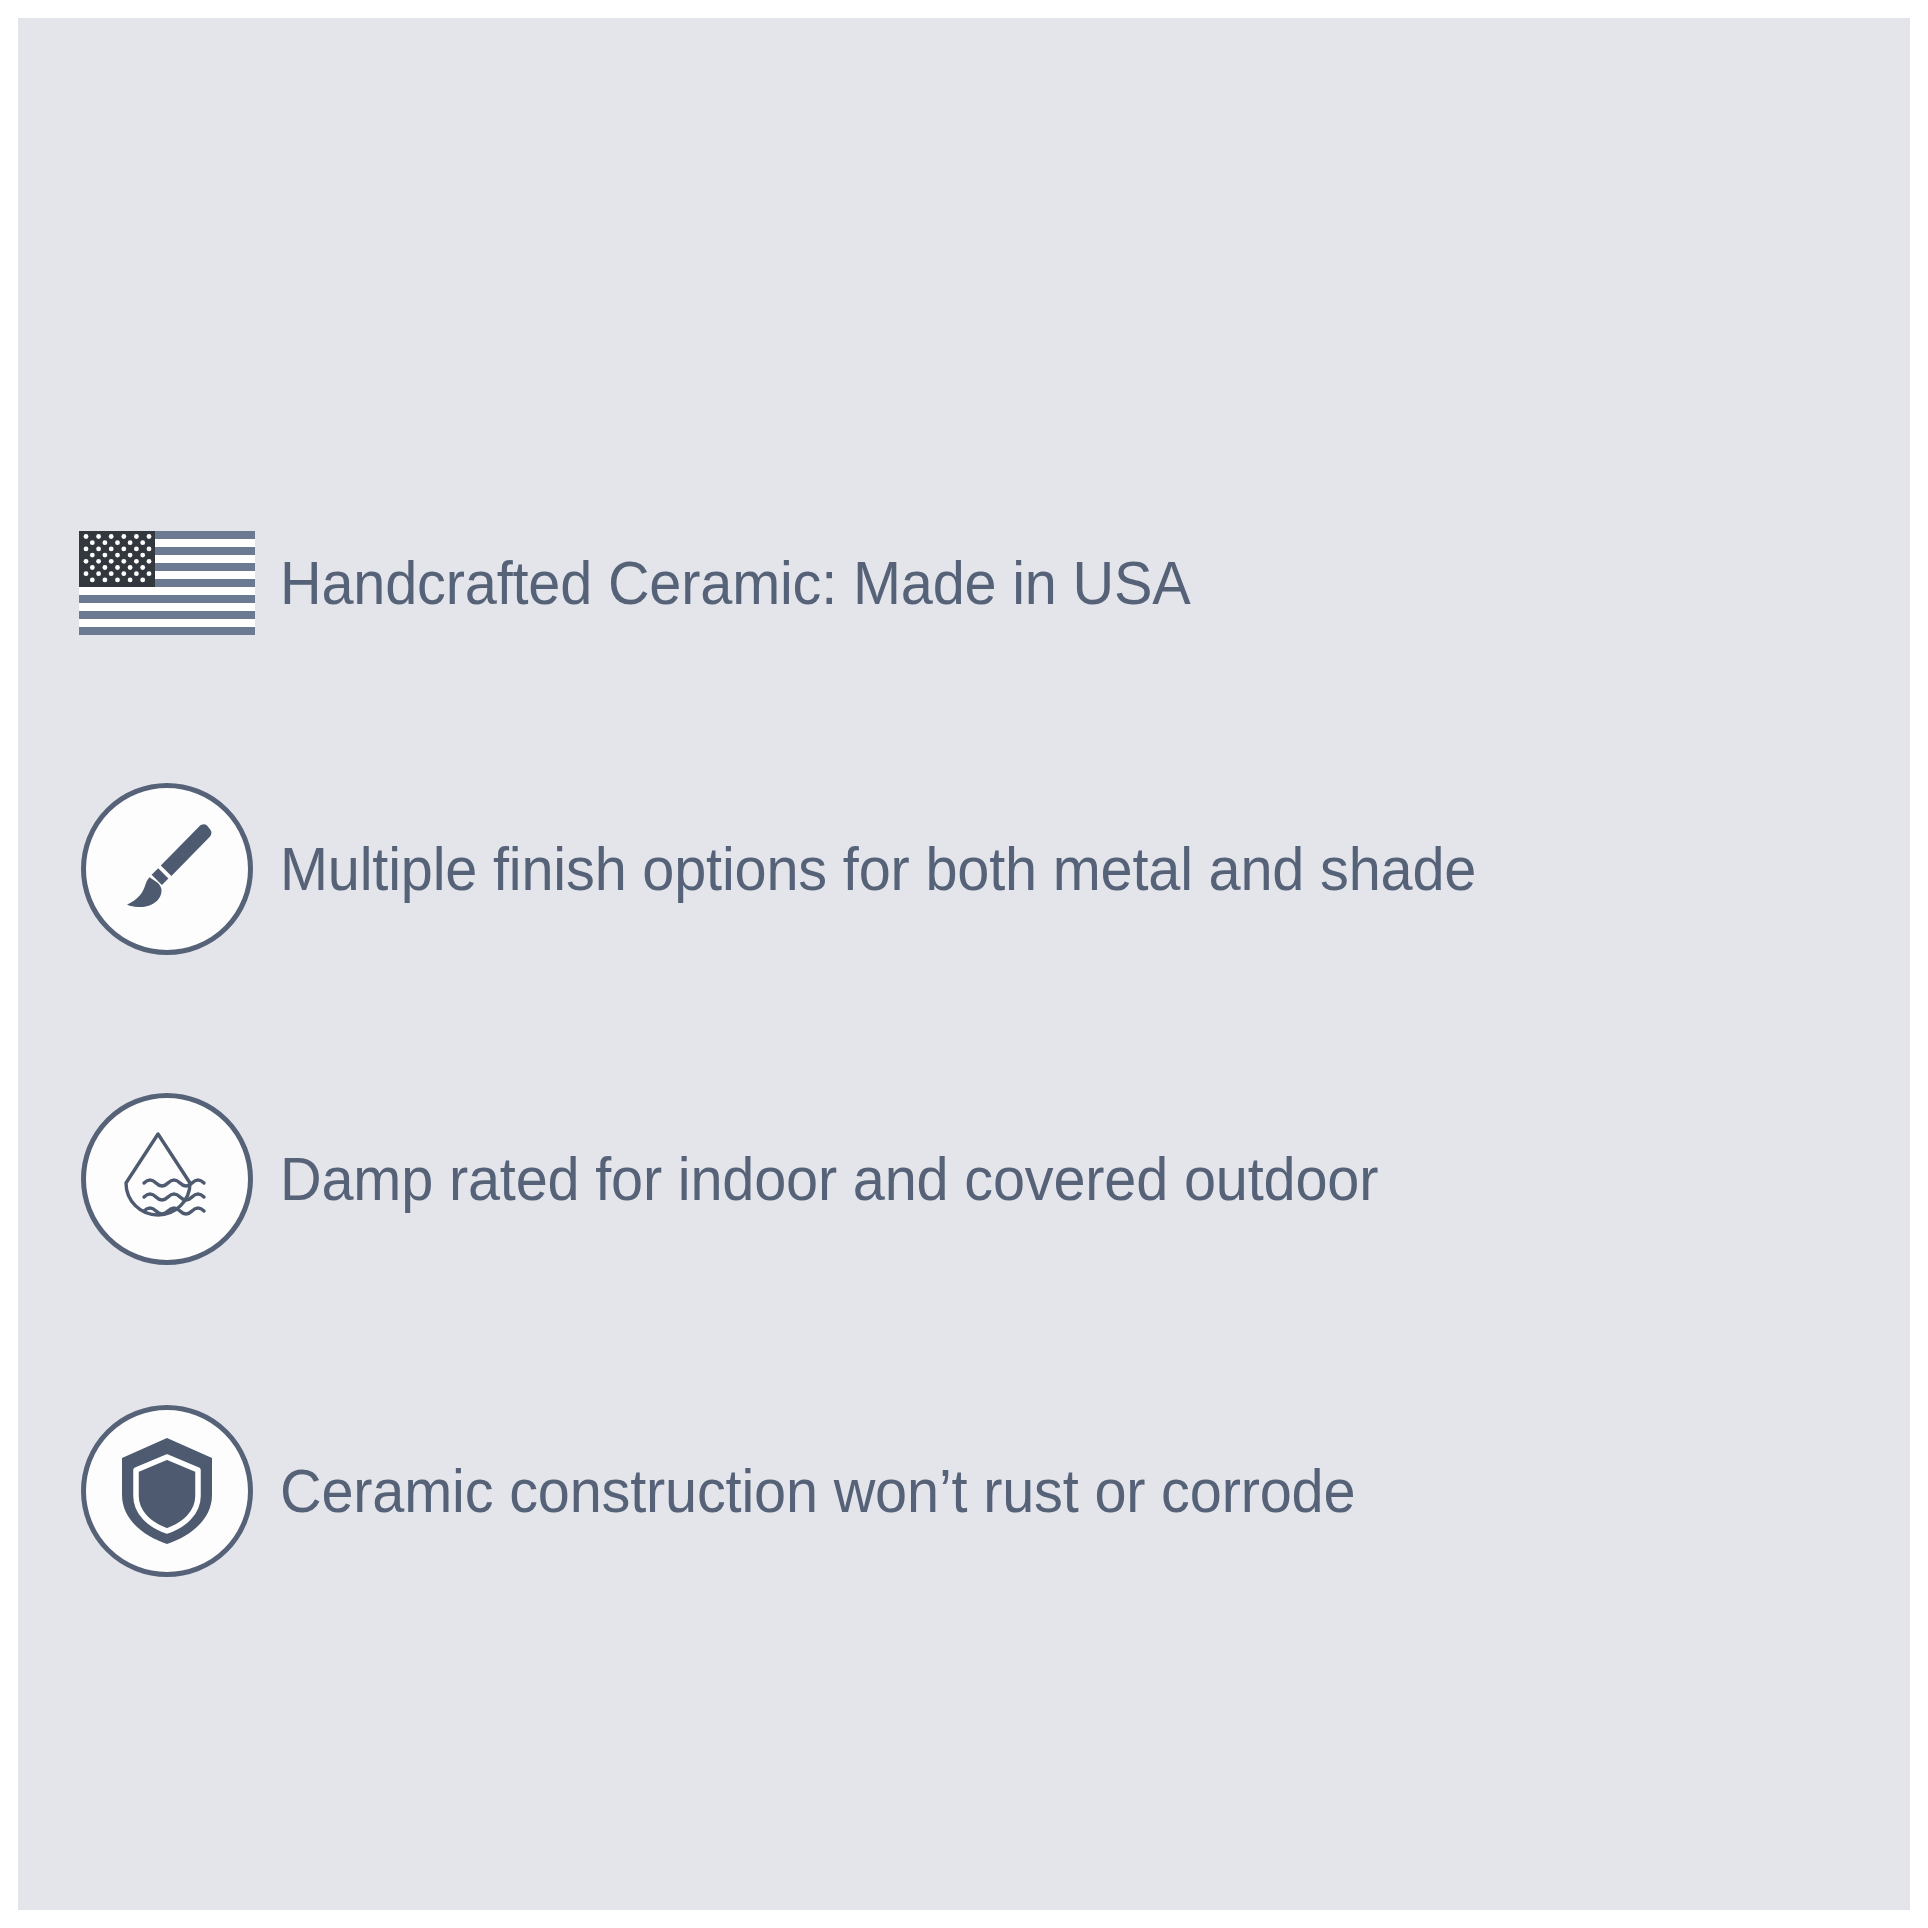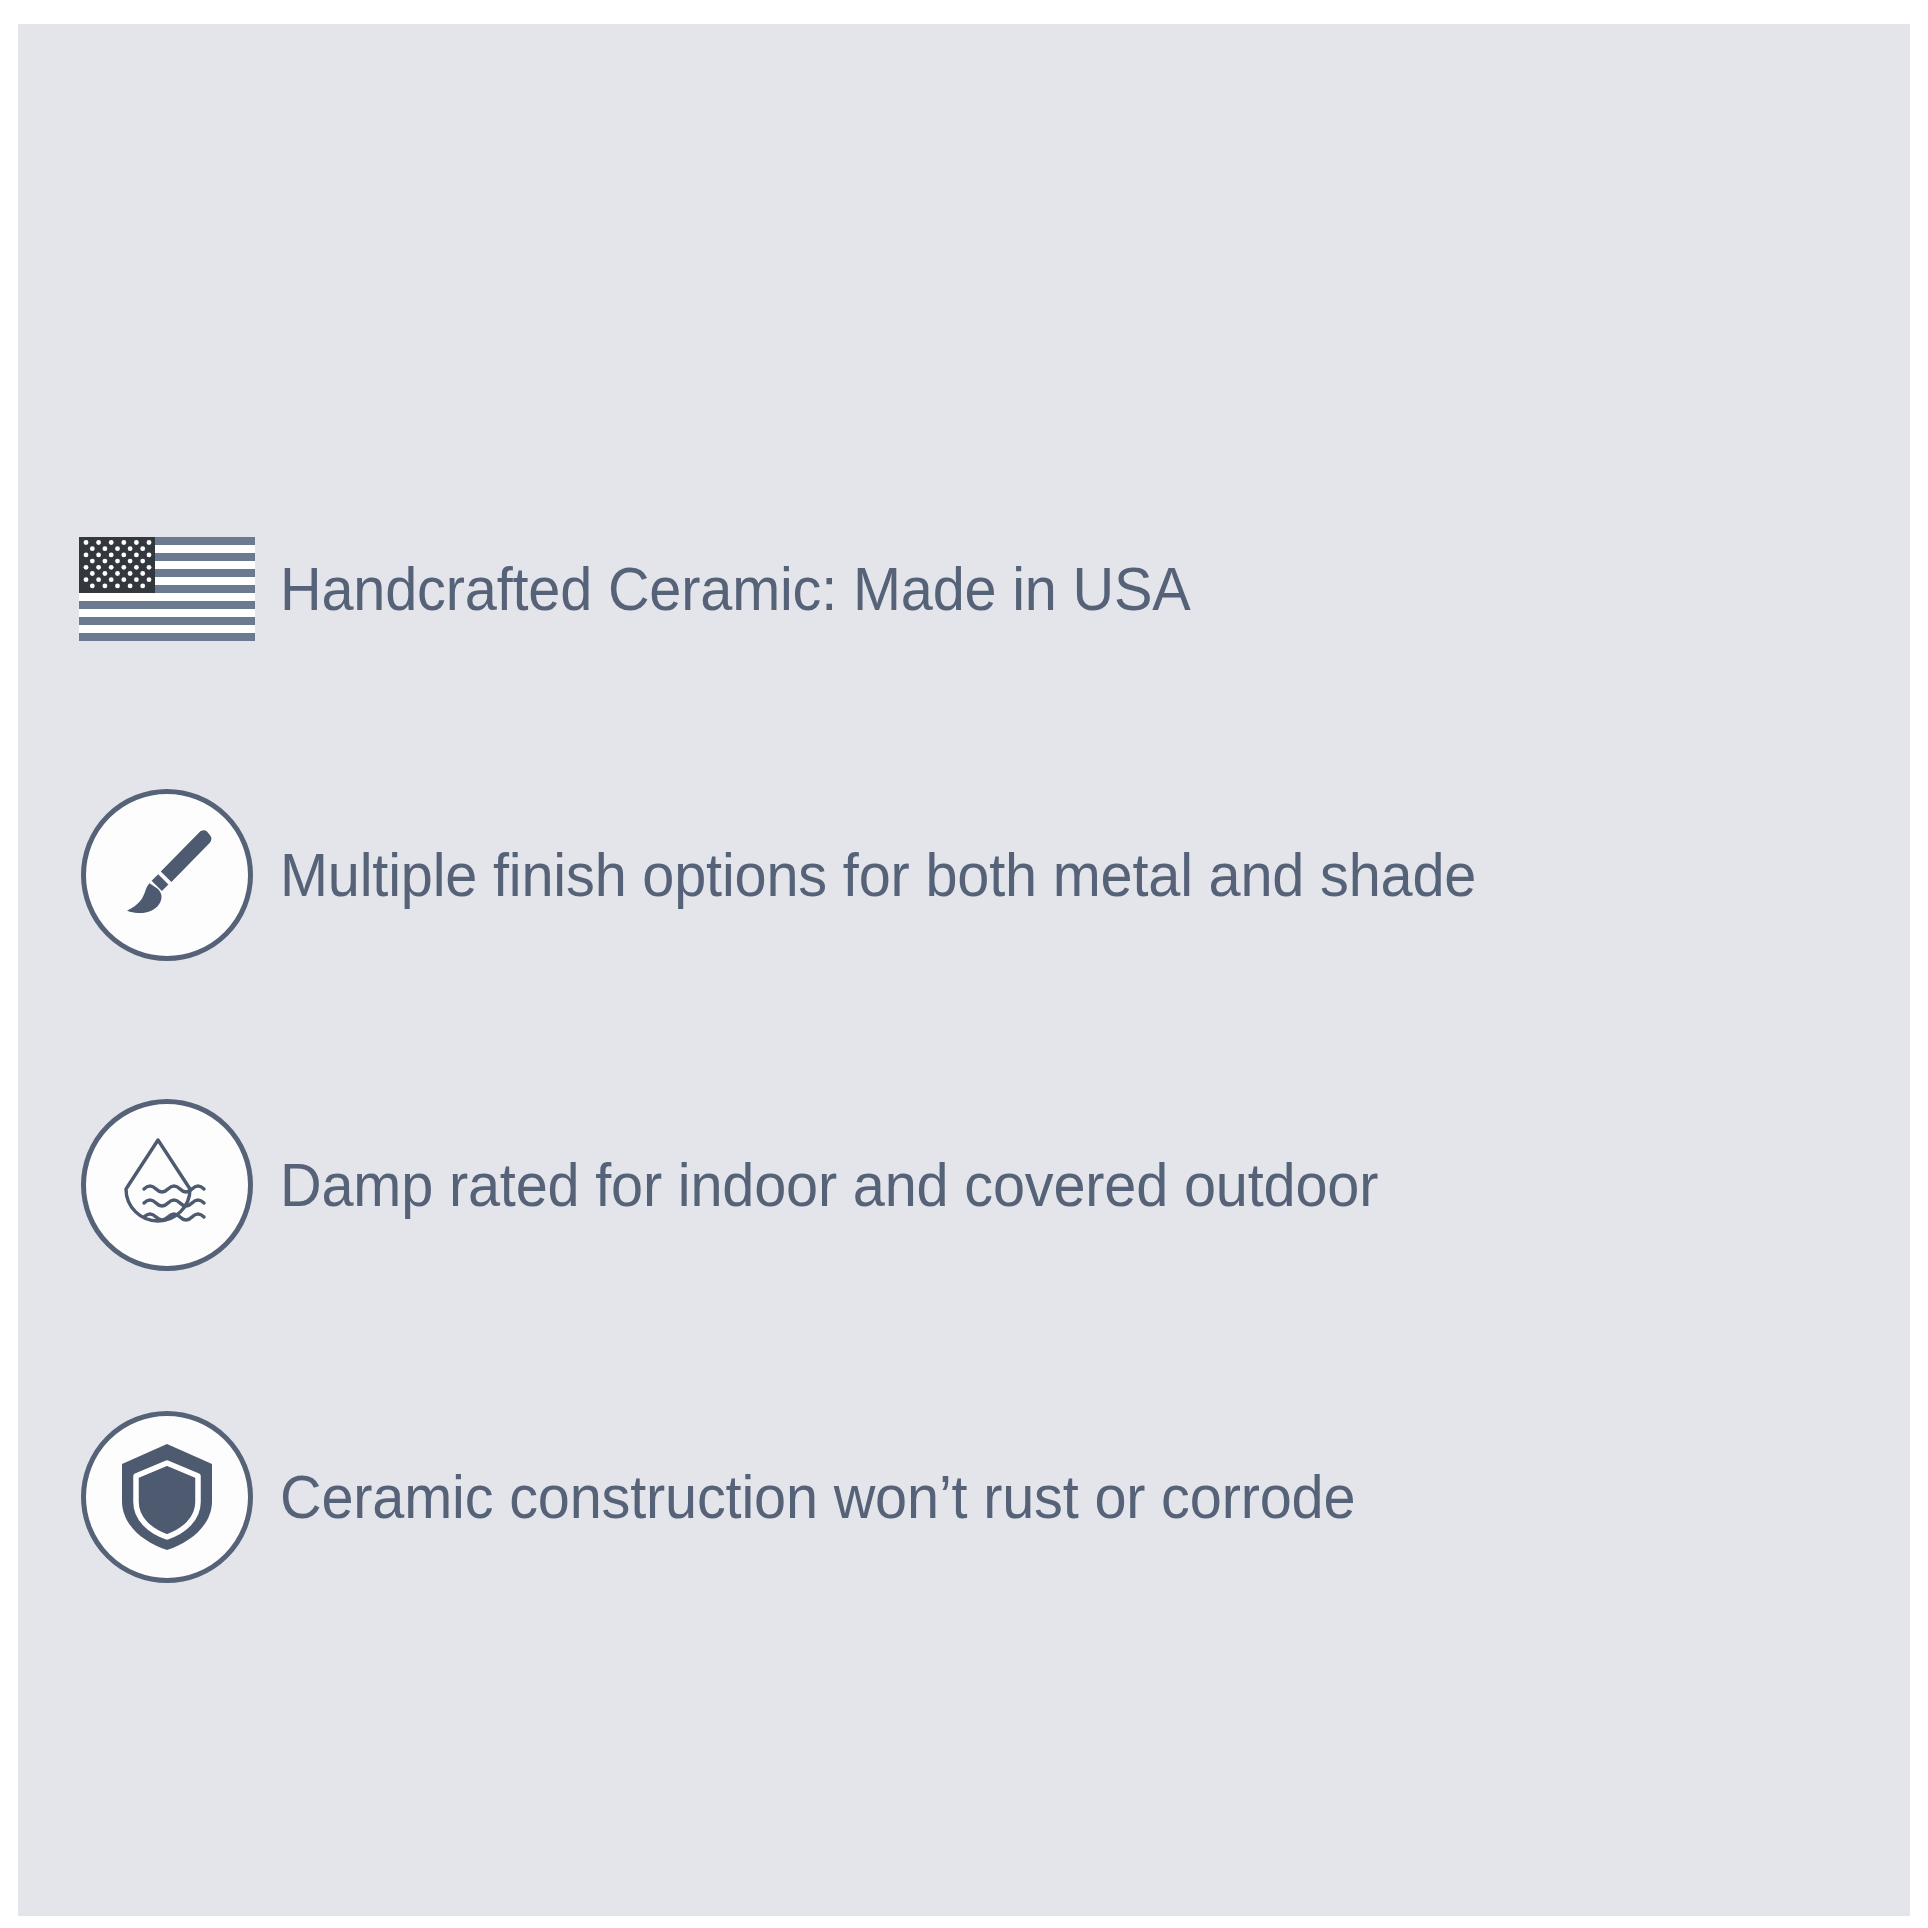--- a/index.html
+++ b/index.html
@@ -10,21 +10,21 @@
   body {
     width: 1928px;
     height: 1928px;
     overflow: hidden;
     font-family: "Liberation Sans", sans-serif;
   }
 
   #panel {
     position: absolute;
     left: 18px;
-    top: 24px;
+    top: 18px;
     width: 1892px;
     height: 1892px;
     background: #e3e5ea;
     box-sizing: border-box;
   }
 
   .feature-list {
     position: absolute;
     left: 0;
     top: 0;

